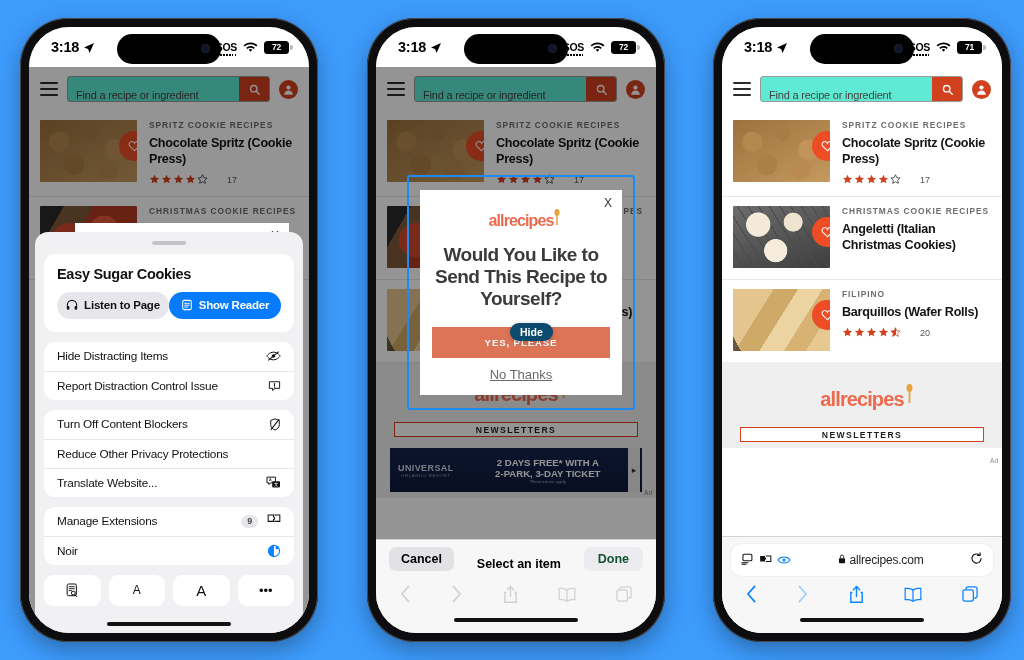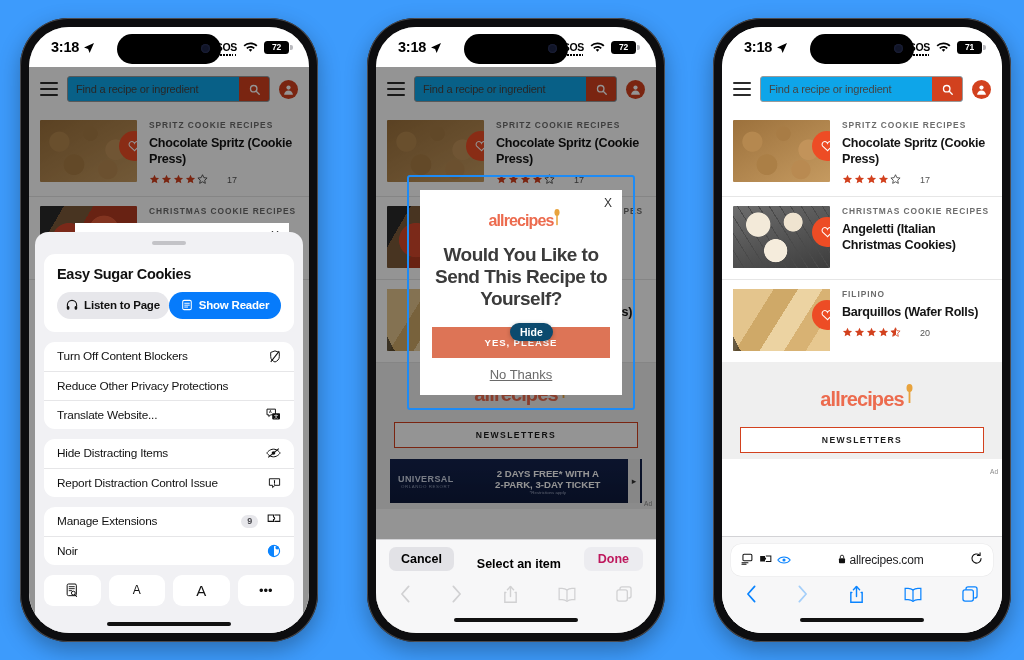--- a/index.html
+++ b/index.html
@@ -54,22 +54,22 @@
 
   
   .webpage { position:absolute; left:0; right:0; top:40px; bottom:0; background:#fff; overflow:hidden; }
   .ar-header {
     display:flex; align-items:center; gap:9px;
     padding:9px 11px; background:#fff;
   }
   .hamburger { width:18px; height:14px; display:flex; flex-direction:column; justify-content:space-between; flex:0 0 auto; }
   .hamburger i { display:block; height:2px; background:#2b2b2b; border-radius:1px; }
   .searchbox {
-    flex:1; display:flex; align-items:center; height:26px;
-    border:1px solid #9a9a9a; border-radius:3px; background:#0ea5e9; overflow:hidden;
+    flex:1; display:flex; align-items:flex-end; height:26px;
+    border:1px solid #9a9a9a; border-radius:3px; background:#5eead4; overflow:hidden;
   }
   .searchbox .ph { flex:1; padding-left:8px; font-size:11px; color:#444; white-space:nowrap; letter-spacing:-0.2px;}
   .search-btn { width:30px; height:100%; background:#d2411e; display:flex; align-items:center; justify-content:center; flex:0 0 auto;}
   .avatar-btn { width:19px; height:19px; border-radius:50%; background:#d2411e; display:flex; align-items:center; justify-content:center; flex:0 0 auto;}
 
   .card {
     display:flex; gap:12px; padding:9px 11px 11px 11px;
     border-bottom:1px solid #e6e6e6; background:#fff; align-items:flex-start;
   }
   .thumb { position:relative; width:97px; height:62px; flex:0 0 auto; border-radius:1px; overflow:hidden; }
@@ -81,21 +81,21 @@
   .card-body { flex:1; min-width:0; }
   .cat { font-size:8.4px; font-weight:700; letter-spacing:.95px; color:#6c6c6c; text-transform:uppercase; margin-bottom:5px; }
   .title { font-size:12.6px; font-weight:700; color:#141414; line-height:1.28; letter-spacing:-0.25px; }
   .rating { display:flex; align-items:center; gap:19px; margin-top:7px; }
   .stars { display:flex; gap:1px; }
   .rcount { font-size:9px; color:#555; }
 
   .ar-footer { background:#efefef; padding:20px 0 6px 0; text-align:center; position:relative; }
   .newsletters {
     margin:16px 18px 0 18px; border:1.6px solid #d2411e; background:#fff;
-    height:26px; display:flex; align-items:center; justify-content:center;
+    height:15px; display:flex; align-items:center; justify-content:center;
     font-size:8.6px; font-weight:800; letter-spacing:1.4px; color:#1c1c1c;
   }
   .ad-label { position:absolute; right:4px; bottom:2px; font-size:6.5px; color:#8a8a8a; }
 
   
   .ar-logo { font-size:20px; font-weight:700; color:#ec6b4e; letter-spacing:-0.9px; display:inline-block; position:relative; font-family:"Liberation Sans",sans-serif; }
   .ar-logo .spoon { position:absolute; right:-9px; top:-4px; width:7px; height:20px; }
 
   
   .dim { position:absolute; inset:0; background:rgba(0,0,0,.42); z-index:20; }
@@ -130,21 +130,21 @@
   .tabrow .ti.dis { opacity:.35; }
   .homebar { width:124px; height:4.5px; border-radius:3px; background:#111; margin:8px auto 7px auto; }
 
   
   .accessory {
     display:flex; align-items:flex-end; justify-content:space-between;
     padding:7px 13px 5px 13px;
   }
   .acc-btn { font-size:12.5px; font-weight:600; color:#000; background:#e2e2e6; border-radius:7px; padding:5px 12px; }
   .acc-title { font-size:12.5px; font-weight:700; color:#000; }
-  .acc-done { font-size:12.5px; font-weight:600; color:#be185d; background:#ececf0; border-radius:7px; padding:5px 14px; }
+  .acc-done { font-size:12.5px; font-weight:600; color:#14532d; background:#ececf0; border-radius:7px; padding:5px 14px; }
 
   
   .sheet {
     position:absolute; left:6px; right:6px; bottom:0; z-index:35;
     background:#f1f1f4; border-radius:13px 13px 0 0; padding:9px 9px 0 9px;
   }
   .grabber { width:34px; height:4px; border-radius:2px; background:#c3c3c7; margin:0 auto 9px auto; }
   .sheet-card { background:#fff; border-radius:11px; overflow:hidden; margin-bottom:10px; }
   .sheet-title { font-size:14.5px; font-weight:700; color:#111; padding:12px 13px 0 13px; letter-spacing:-0.3px;}
   .chiprow { display:flex; padding:10px 13px 13px 13px; }
@@ -340,63 +340,63 @@
                   <rect x="2" y="1.6" width="10" height="10.8" rx="1.6" fill="none" stroke="#fff" stroke-width="1.2"></rect>
                   <path d="M4.3 5h5.4M4.3 7.2h5.4M4.3 9.4h3.4" stroke="#fff" stroke-width="1.1" stroke-linecap="round"></path>
                 </svg>
               <span>Show Reader</span>
             </div>
           </div>
         </div>
 
         <div class="sheet-card">
           <div class="row">
+            <span>Hide Distracting Items</span>
+            <span class="right">
+              <svg viewBox="0 0 18 14" width="15" height="12">
+                  <path d="M1 7s3-4.6 8-4.6S17 7 17 7s-3 4.6-8 4.6S1 7 1 7z" fill="none" stroke="#111" stroke-width="1.2"></path>
+                  <circle cx="9" cy="7" r="2.2" fill="#111"></circle>
+                  <path d="M2.6 12.2 15.4 1.8" stroke="#111" stroke-width="1.3"></path>
+                </svg>
+            </span>
+          </div>
+          <div class="row">
+            <span>Report Distraction Control Issue</span>
+            <span class="right">
+              <svg viewBox="0 0 16 15" width="13" height="12">
+                  <path d="M1.6 2.2h12.8v8.2H8.6l-3 2.8v-2.8H1.6z" fill="none" stroke="#111" stroke-width="1.2"></path>
+                  <path d="M8 4.4v3.1" stroke="#111" stroke-width="1.3" stroke-linecap="round"></path>
+                  <circle cx="8" cy="9" r=".75" fill="#111"></circle>
+                </svg>
+            </span>
+          </div>
+        </div>
+
+        <div class="sheet-card">
+          <div class="row">
             <span>Turn Off Content Blockers</span>
             <span class="right">
               <svg viewBox="0 0 14 16" width="12" height="13">
                   <path d="M7 1.1 12.3 3v5.2c0 3.3-2.4 5.5-5.3 6.6C4.1 13.7 1.7 11.5 1.7 8.2V3z" fill="none" stroke="#111" stroke-width="1.2"></path>
                   <path d="M1.8 14.6 12.2 1.4" stroke="#111" stroke-width="1.3"></path>
                 </svg>
             </span>
           </div>
           <div class="row">
             <span>Reduce Other Privacy Protections</span>
             <span class="right"></span>
           </div>
           <div class="row">
             <span>Translate Website...</span>
             <span class="right">
               <svg viewBox="0 0 18 16" width="15" height="13">
                   <path d="M1 1.4h10.4v7H5.7L3.2 10.4V8.4H1z" fill="none" stroke="#111" stroke-width="1.2"></path>
                   <text x="3.4" y="6.6" font-size="5" font-family="Liberation Sans" fill="#111">A</text>
                   <rect x="7.4" y="6.4" width="9.6" height="7.6" rx="1" fill="#111"></rect>
                   <text x="9.6" y="12.2" font-size="5.4" font-family="Liberation Sans" fill="#fff">文</text>
-                </svg>
-            </span>
-          </div>
-        </div>
-
-        <div class="sheet-card">
-          <div class="row">
-            <span>Hide Distracting Items</span>
-            <span class="right">
-              <svg viewBox="0 0 18 14" width="15" height="12">
-                  <path d="M1 7s3-4.6 8-4.6S17 7 17 7s-3 4.6-8 4.6S1 7 1 7z" fill="none" stroke="#111" stroke-width="1.2"></path>
-                  <circle cx="9" cy="7" r="2.2" fill="#111"></circle>
-                  <path d="M2.6 12.2 15.4 1.8" stroke="#111" stroke-width="1.3"></path>
-                </svg>
-            </span>
-          </div>
-          <div class="row">
-            <span>Report Distraction Control Issue</span>
-            <span class="right">
-              <svg viewBox="0 0 16 15" width="13" height="12">
-                  <path d="M1.6 2.2h12.8v8.2H8.6l-3 2.8v-2.8H1.6z" fill="none" stroke="#111" stroke-width="1.2"></path>
-                  <path d="M8 4.4v3.1" stroke="#111" stroke-width="1.3" stroke-linecap="round"></path>
-                  <circle cx="8" cy="9" r=".75" fill="#111"></circle>
                 </svg>
             </span>
           </div>
         </div>
 
         <div class="sheet-card">
           <div class="row">
             <span>Manage Extensions</span>
             <span class="right">
               <span class="badge">9</span>

